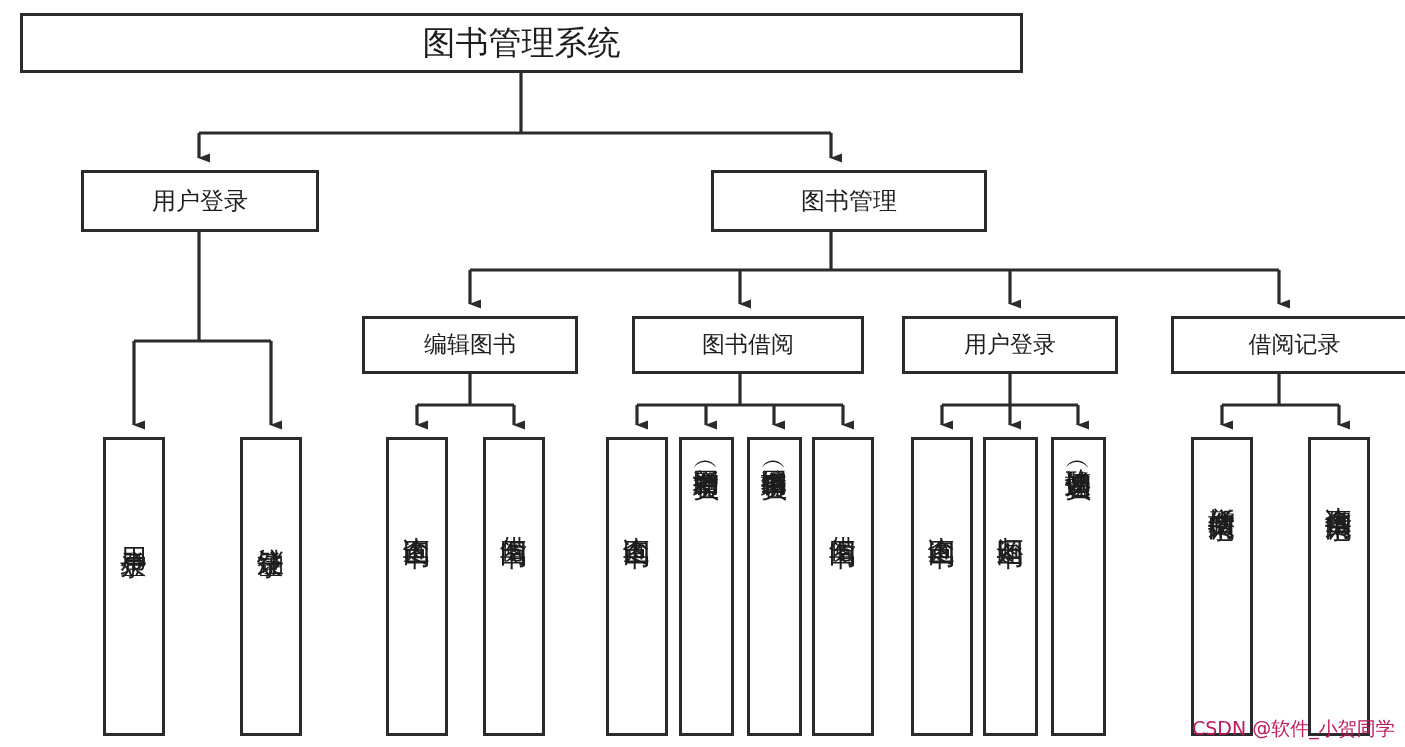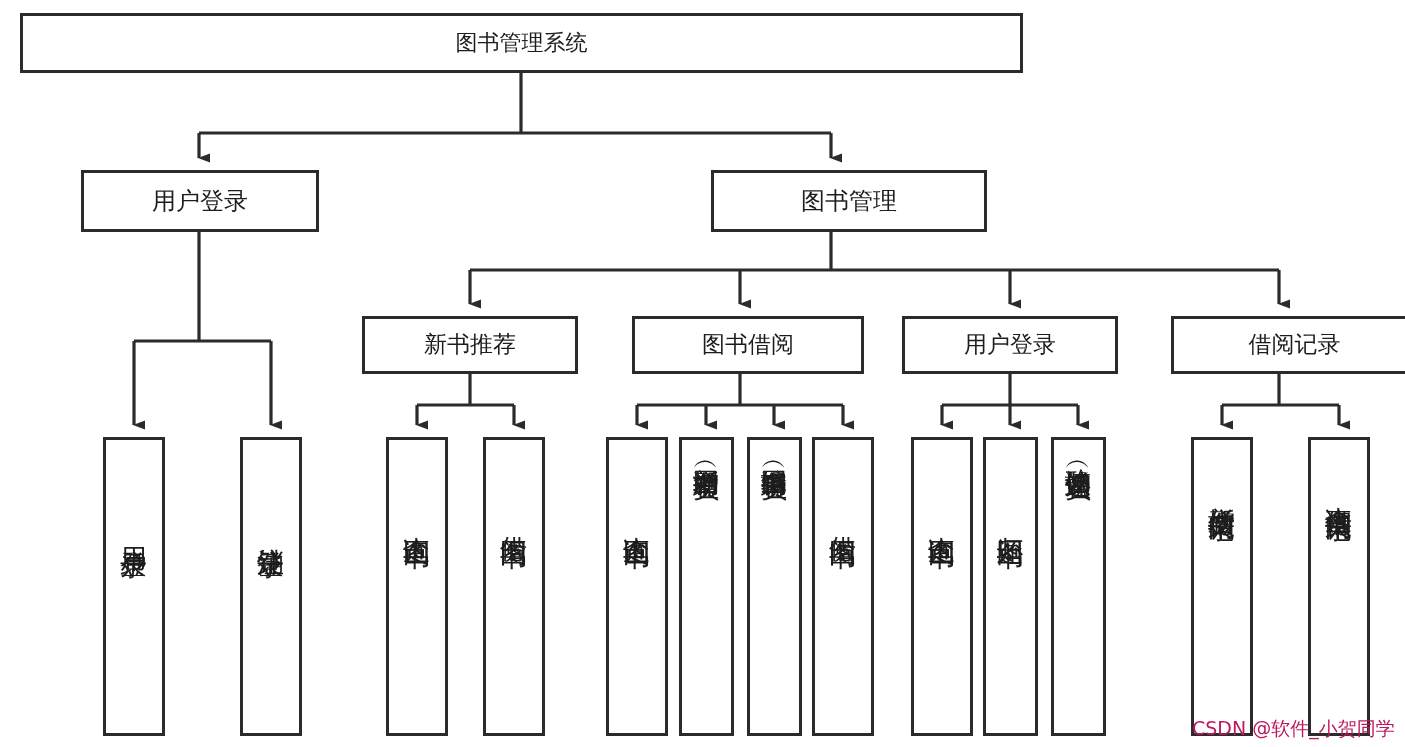--- a/index.html
+++ b/index.html
@@ -36,21 +36,21 @@
     justify-content: center;
     overflow: hidden;
   }
   .node .label {
     color: #1d1d1d;
     text-align: center;
     line-height: 1.18;
     white-space: pre;
   }
   .node-root .label {
-    font-size: 22px;
+    font-size: 33px;
   }
   .node-l2 .label {
     font-size: 24px;
   }
   .node-l3 .label {
     font-size: 23px;
   }
   
   .node-leaf {
     align-items: flex-start;
@@ -141,21 +141,21 @@
 
   <div class="node node-l2" style="left:81px; top:170px; width:238px; height:62px;">
     <span class="label">用户登录</span>
   </div>
 
   <div class="node node-l2" style="left:711px; top:170px; width:276px; height:62px;">
     <span class="label">图书管理</span>
   </div>
 
   <div class="node node-l3" style="left:362px; top:316px; width:216px; height:58px;">
-    <span class="label">新书推荐</span>
+    <span class="label">编辑图书</span>
   </div>
 
   <div class="node node-l3" style="left:632px; top:316px; width:232px; height:58px;">
     <span class="label">图书借阅</span>
   </div>
 
   <div class="node node-l3" style="left:902px; top:316px; width:216px; height:58px;">
     <span class="label">用户登录</span>
   </div>
 

